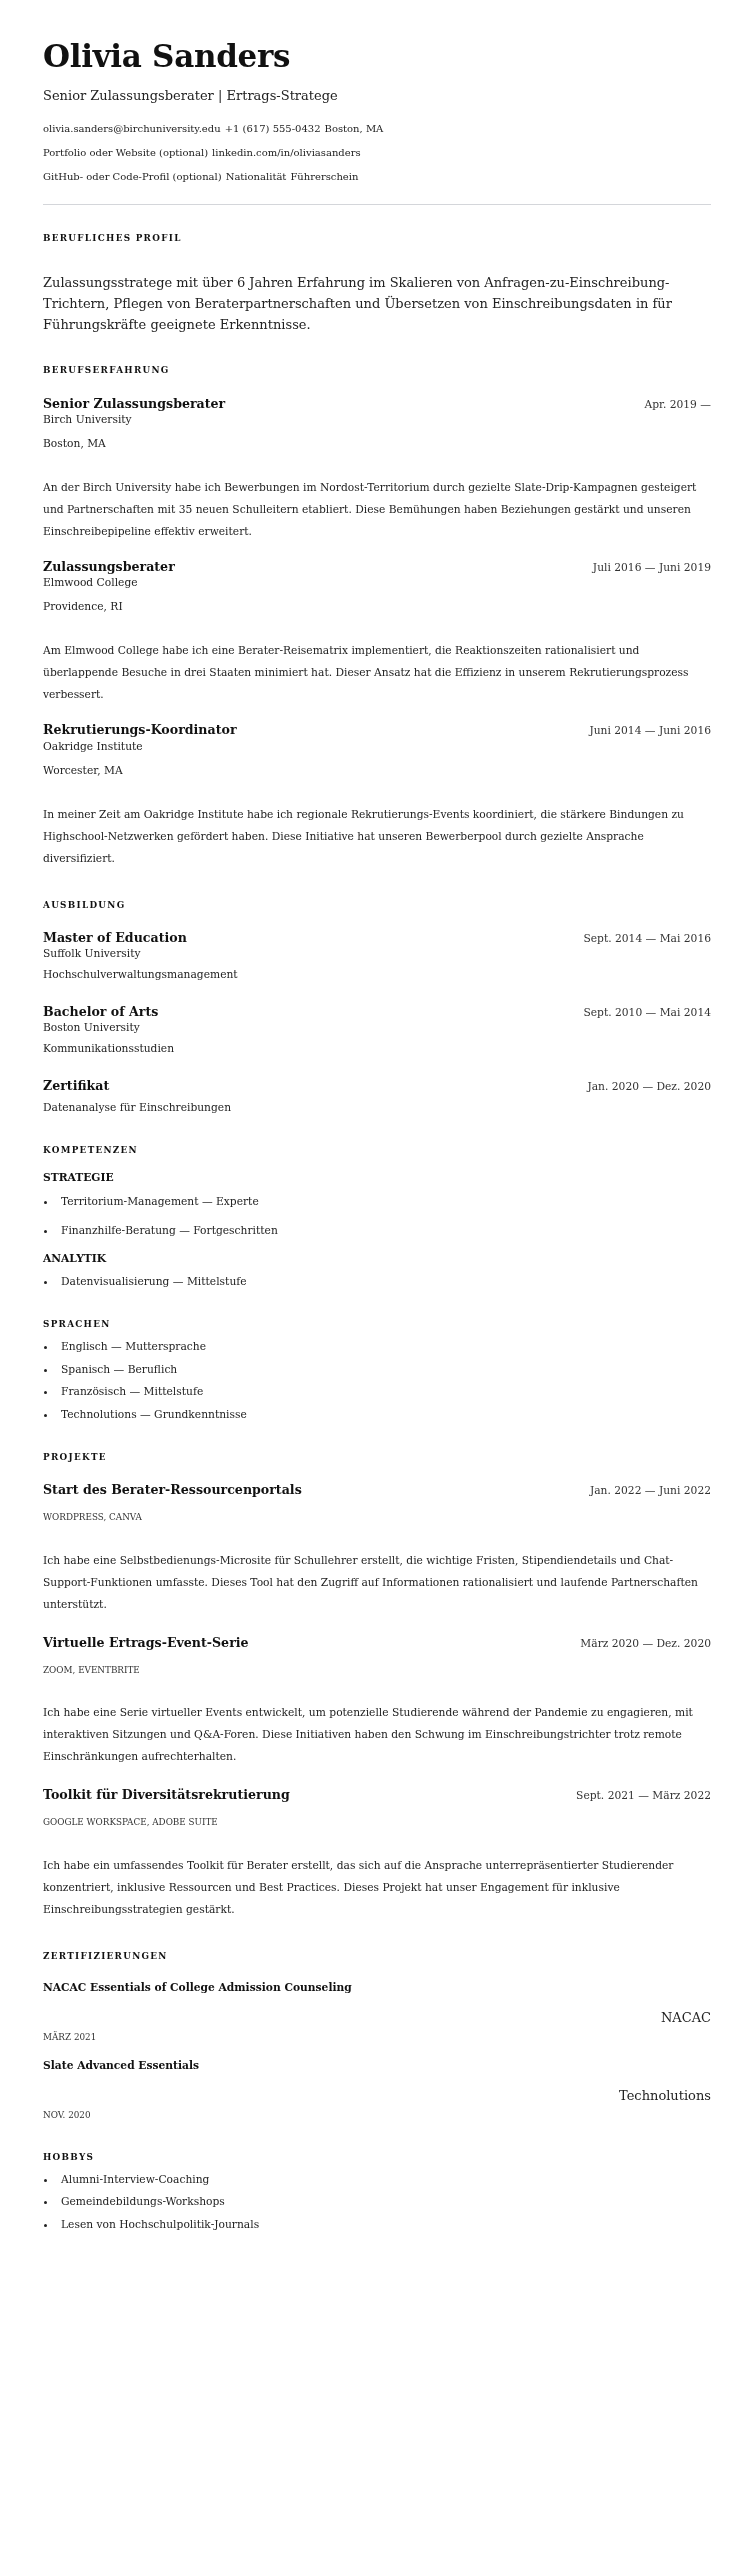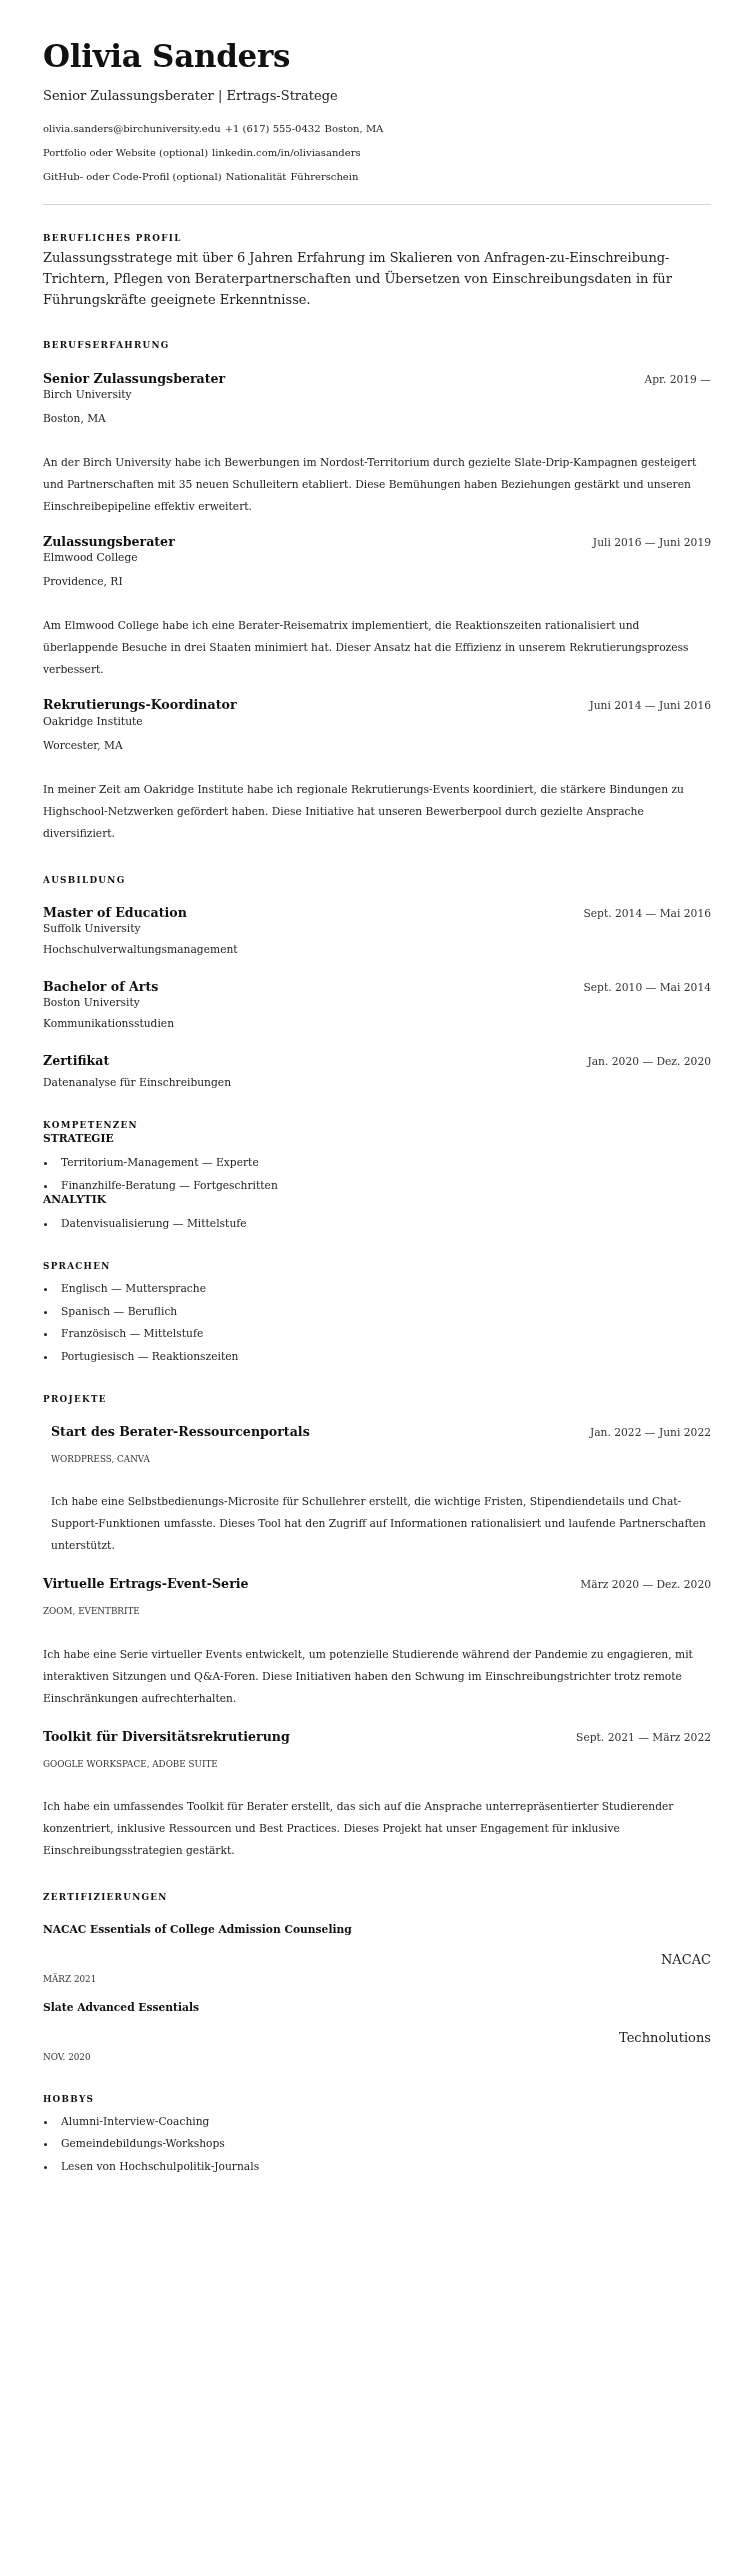--- a/index.html
+++ b/index.html
@@ -49,21 +49,21 @@
     .section-title {
       font-family: "DejaVu Serif", serif;
       font-weight: bold;
       font-size: 8.8px;
       letter-spacing: 1.3px;
       line-height: 11.3px;
       color: #111111;
       text-transform: uppercase;
     }
     .profile-text {
-      margin-top: 3px;
+      margin-top: 28px;
       font-size: 13px;
       line-height: 21px;
       color: #222222;
     }
 
     
     .entry { margin-top: 16.3px; }
     .entry.first { margin-top: 19px; }
     .entry-head {
       display: flex;
@@ -102,21 +102,21 @@
     .edu-entry { margin-top: 21.4px; }
     .edu-entry.first { margin-top: 19px; }
     .edu-field {
       margin-top: 6.3px;
       font-size: 10.7px;
       line-height: 15px;
       color: #222222;
     }
 
     
-    .skill-group { }
+    .skill-group { margin-top: 14px; }
     .skill-group.first { margin-top: 14px; }
     .skill-cat {
       font-weight: bold;
       font-size: 10.7px;
       line-height: 14px;
       color: #111111;
       text-transform: uppercase;
     }
     ul.bullets {
       list-style: none;
@@ -138,21 +138,21 @@
       width: 3.1px;
       height: 3.1px;
       border-radius: 50%;
       background: #222222;
     }
     .lang-list { margin-top: 11.3px; }
     .lang-list li + li { margin-top: 7.5px; }
 
     
     .proj-entry { margin-top: 19px; }
-    .proj-entry.first { margin-top: 19px; margin-left: 8px; }
+    .proj-entry.first { margin-top: 19px; }
     .proj-tech {
       margin-top: 12.6px;
       font-size: 8.8px;
       line-height: 12.6px;
       color: #333333;
       text-transform: uppercase;
     }
     .proj-desc {
       margin-top: 26px;
       font-size: 10.7px;
@@ -300,21 +300,21 @@
       </ul>
     </div>
   </section>
 
   <section class="section">
     <h2 class="section-title">Sprachen</h2>
     <ul class="bullets lang-list">
       <li>Englisch — Muttersprache</li>
       <li>Spanisch — Beruflich</li>
       <li>Französisch — Mittelstufe</li>
-      <li>Portugiesisch — Reaktionszeiten</li>
+      <li>Technolutions — Grundkenntnisse</li>
     </ul>
   </section>
 
   <section class="section">
     <h2 class="section-title">Projekte</h2>
 
     <div class="proj-entry first">
       <div class="entry-head">
         <div class="entry-title">Start des Berater-Ressourcenportals</div>
         <div class="entry-date">Jan. 2022 — Juni 2022</div>

